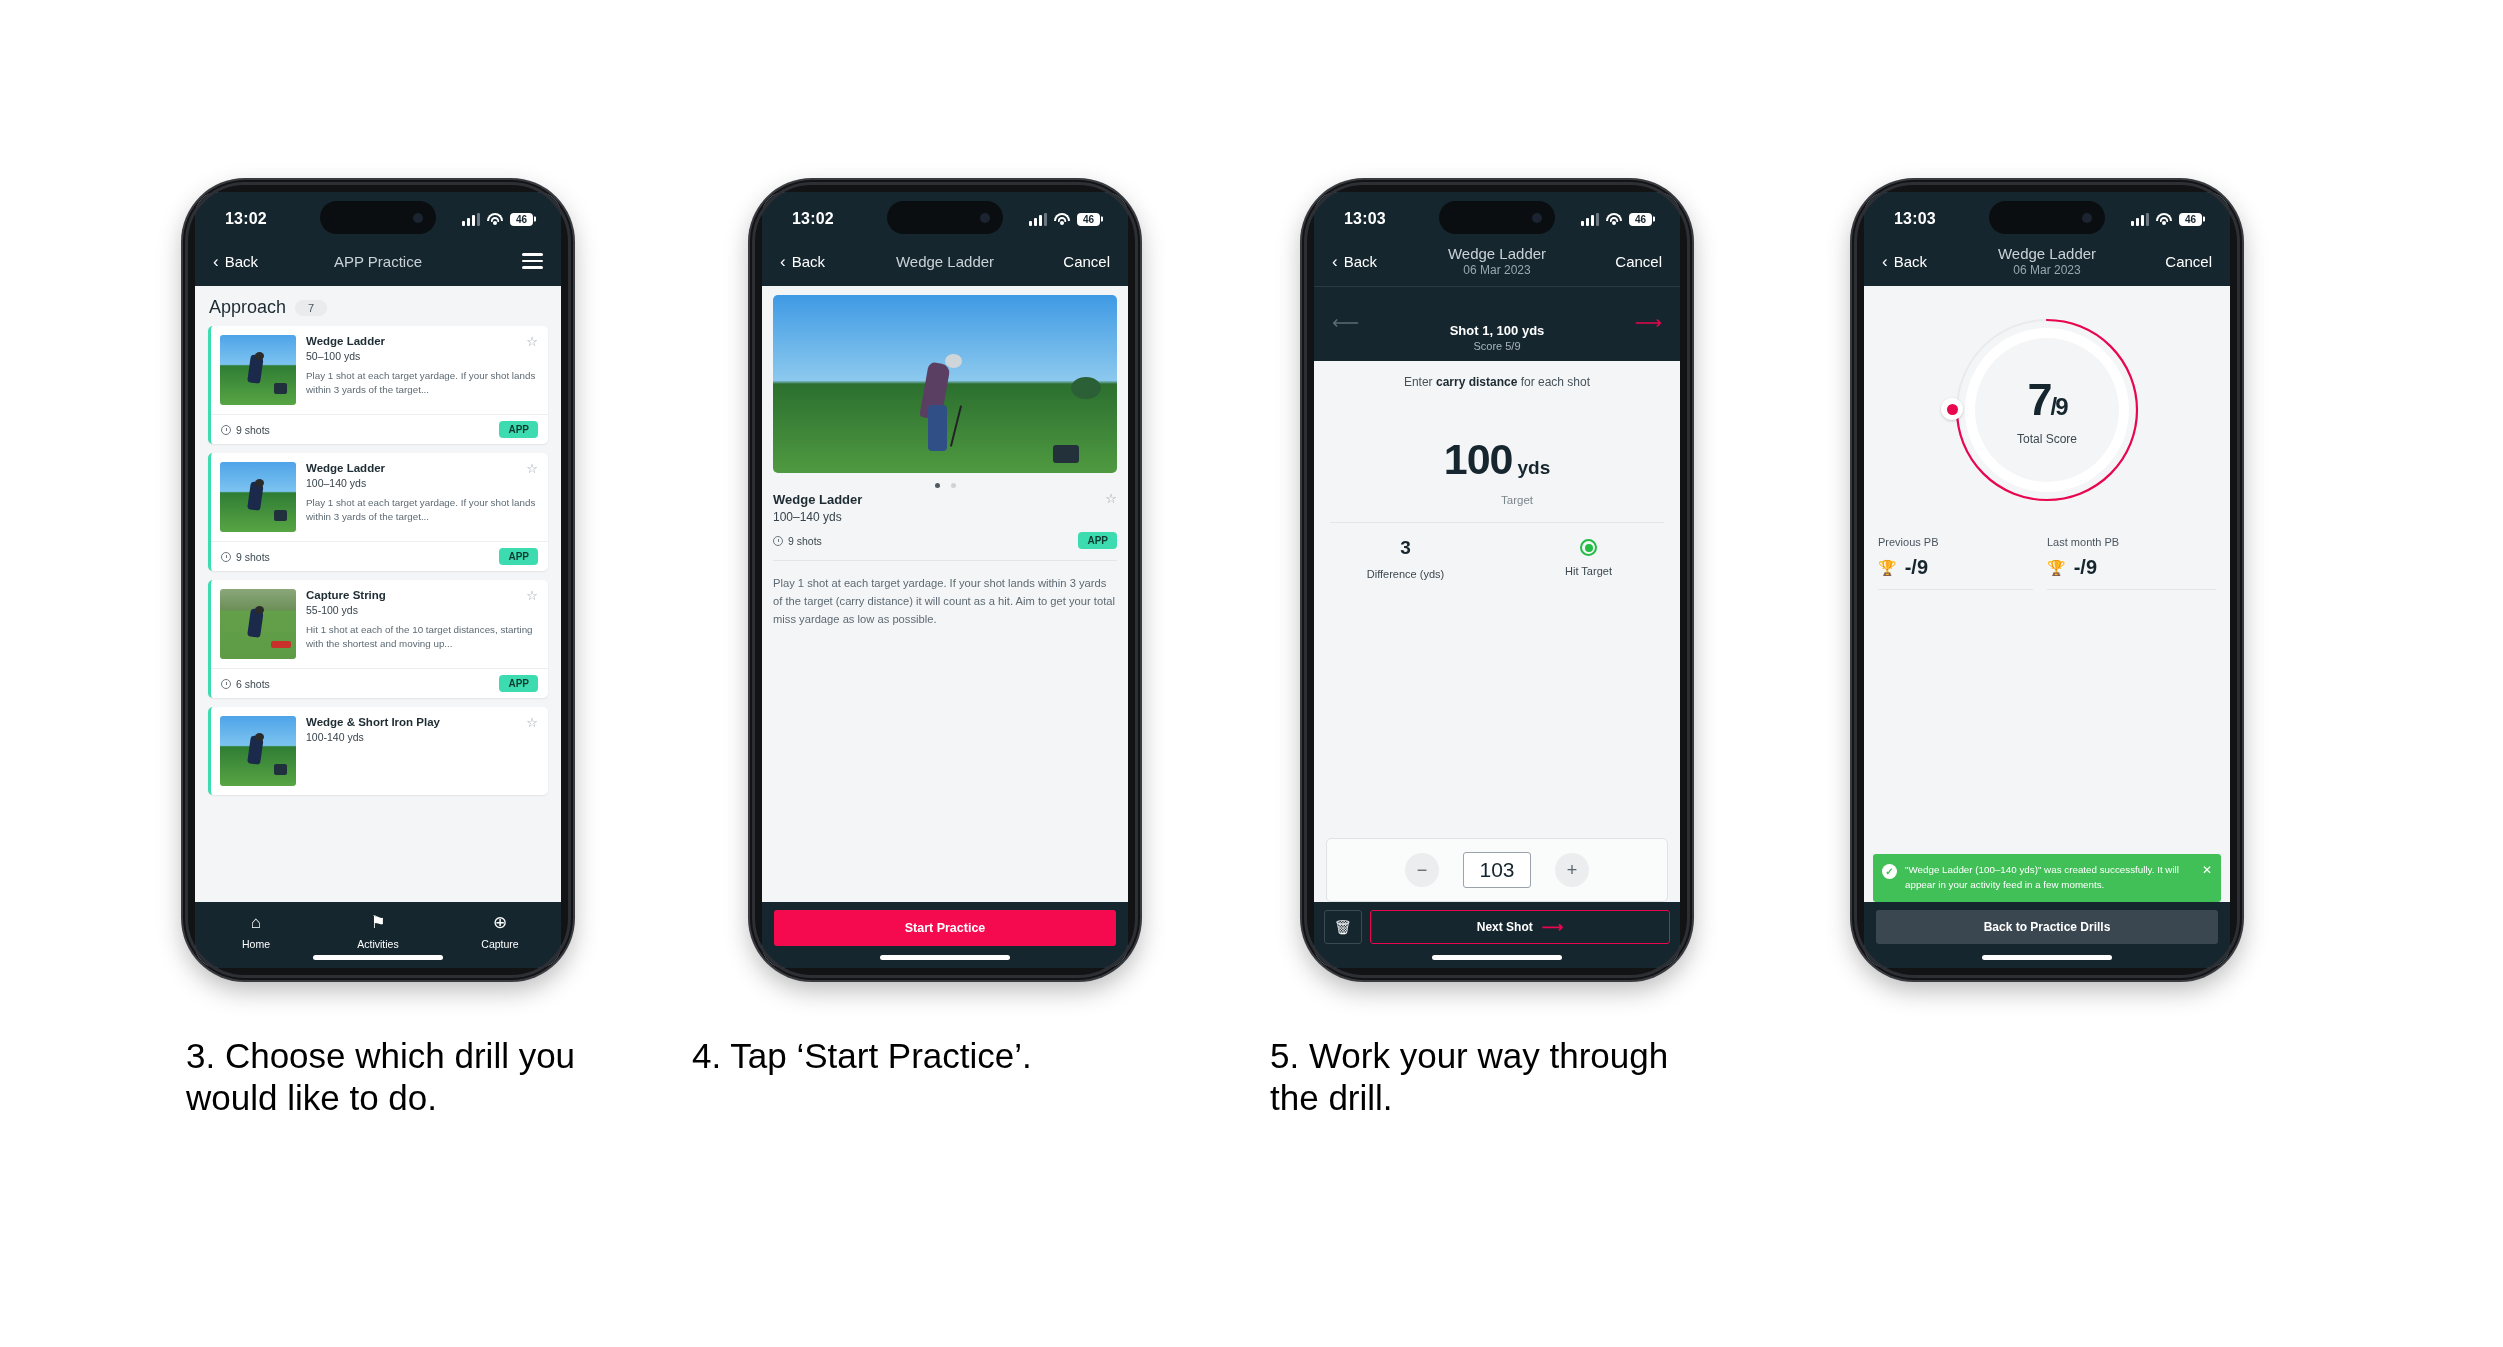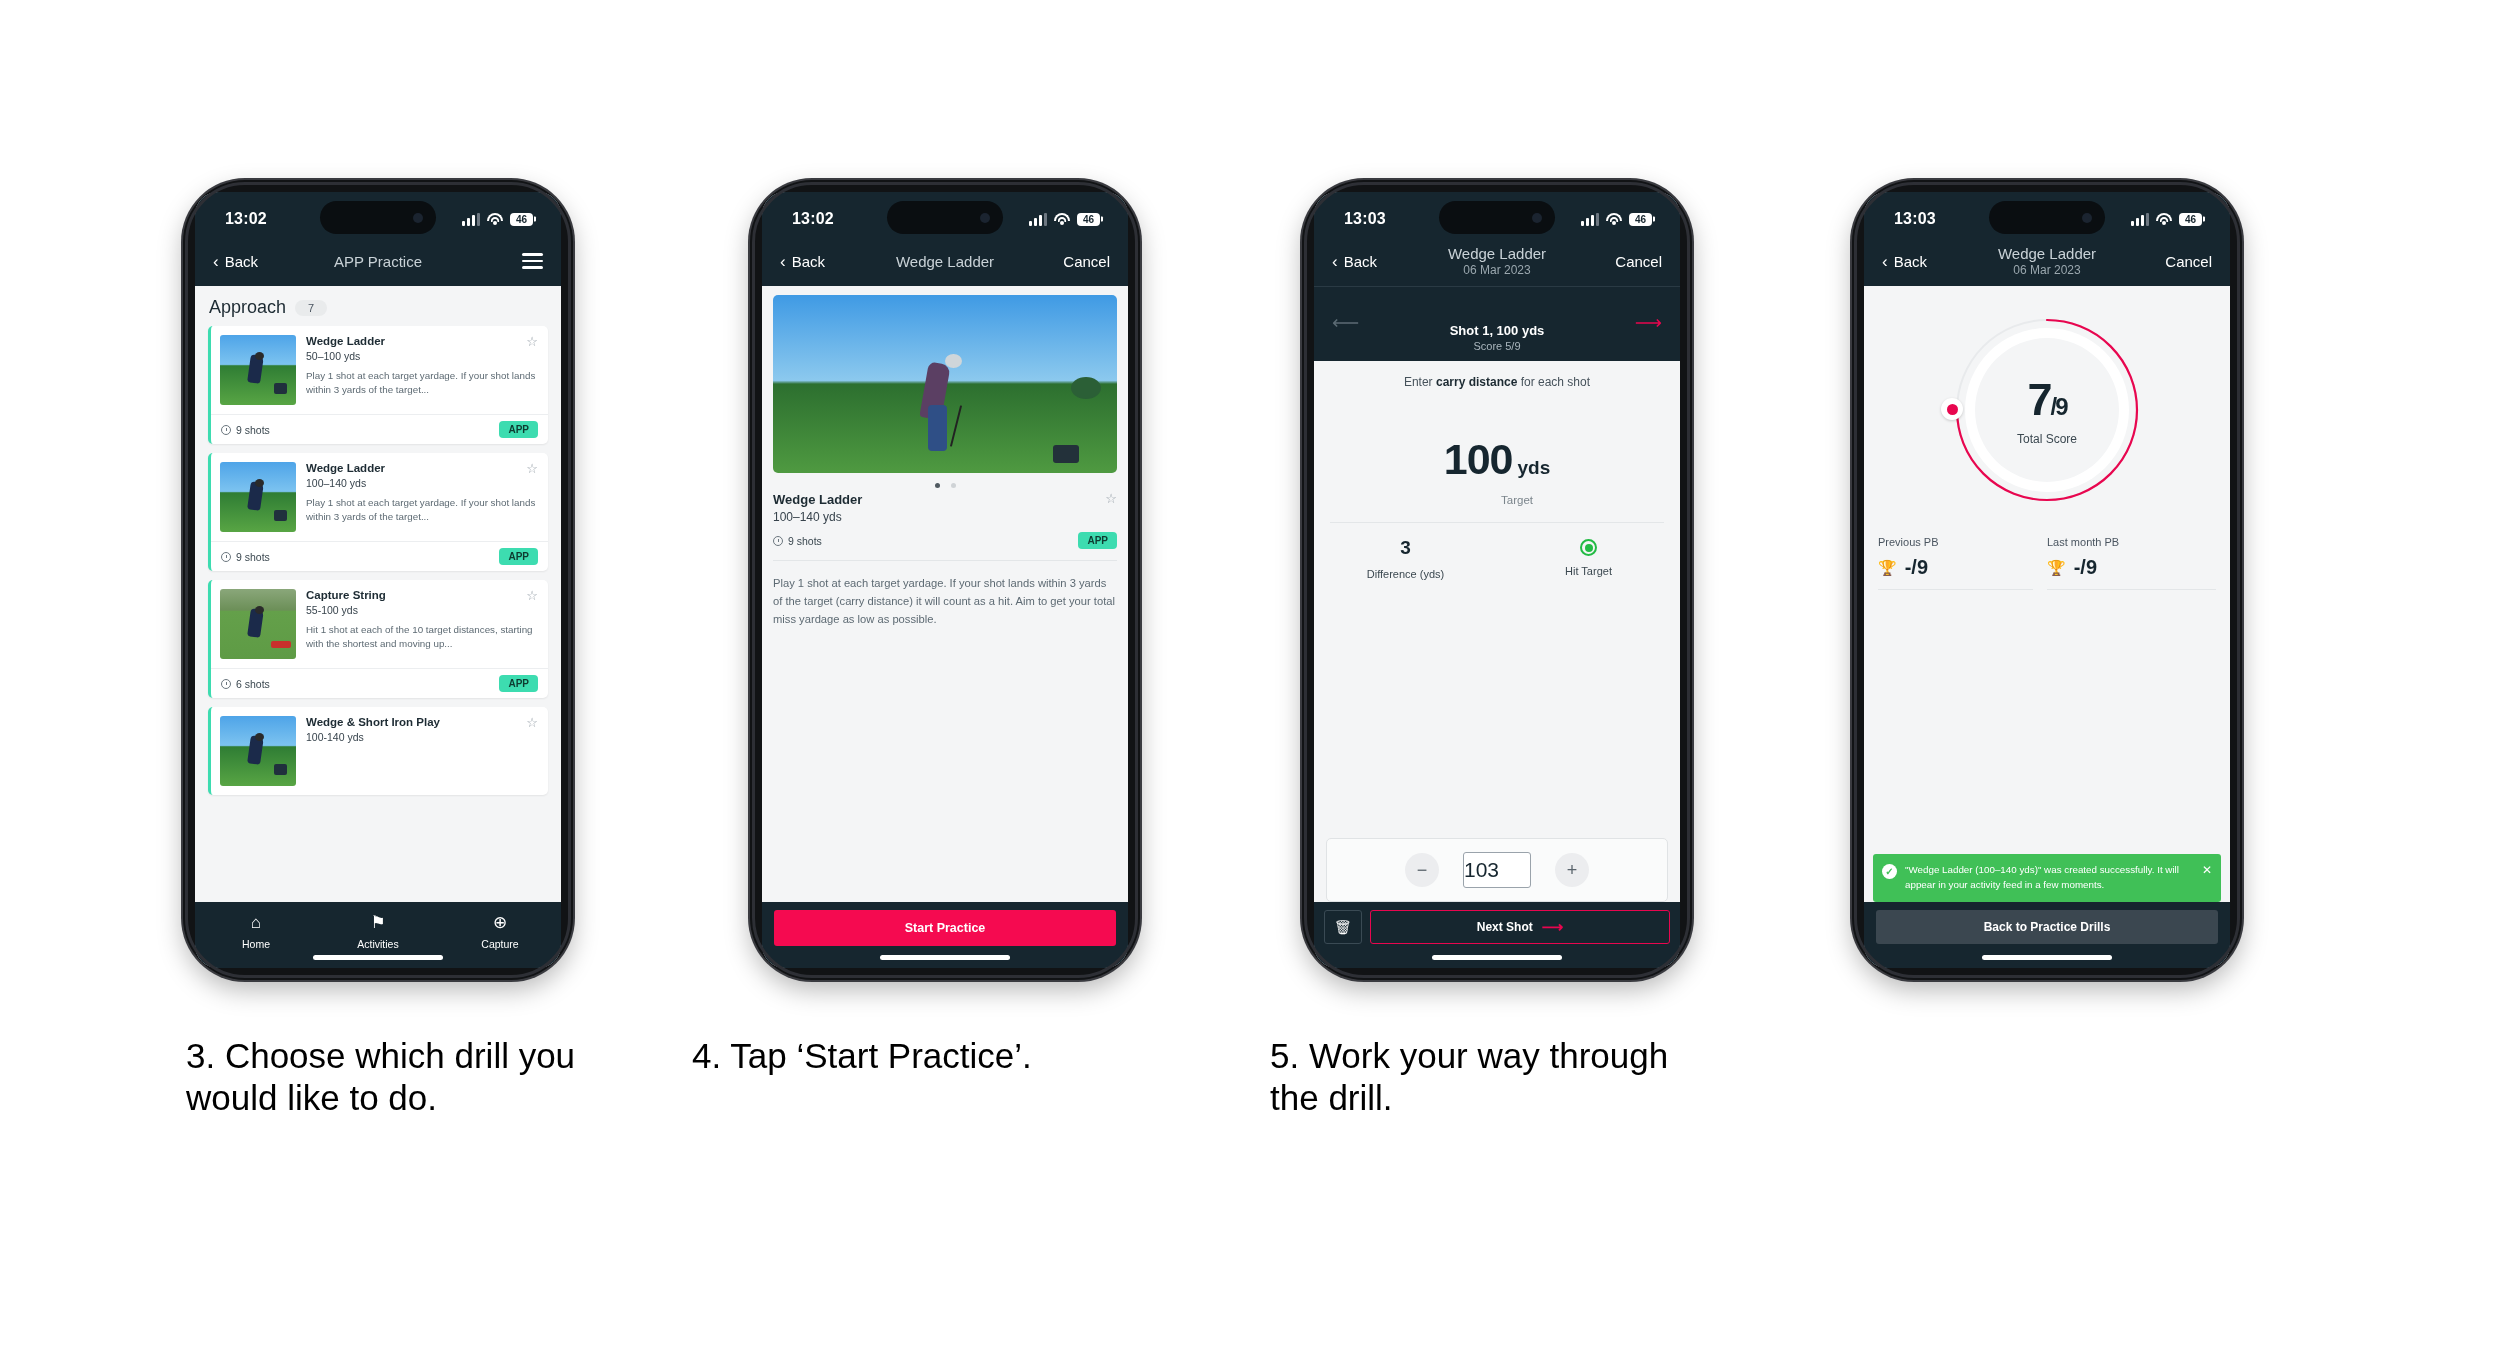--- a/index.html
+++ b/index.html
@@ -222,21 +222,21 @@
     margin: auto 12px 0; border:1px solid #e0e3e5; border-radius: 5px;
     background:#fafbfb; display:flex; align-items:center; justify-content:center;
     gap: 24px; padding: 13px 0; margin-bottom: 0;
   }
   .stepbtn {
     width: 34px;height:34px;border-radius:50%;background:#ecedef;
     display:flex;align-items:center;justify-content:center;
     font-size: 18px; color:#5a646c;
   }
   .stepval {
-    border:1px solid #9aa3ab; border-radius:3px; width:68px; 
+    border:1px solid #9aa3ab; border-radius:3px; width:68px; text-align:center;
     font-size: 21px; color:#16262f; padding: 5px 0; background:#fff;
   }
   .footbar {
     flex:none; background:#16262f; padding: 8px 10px 0; display:flex; gap:8px;
     height: 66px; position:relative;
   }
   .trash {
     width: 38px; border:1px solid #3a4a54; border-radius:3px;
     display:flex;align-items:center;justify-content:center; color:#fff; font-size:14px;
     height: 34px;

